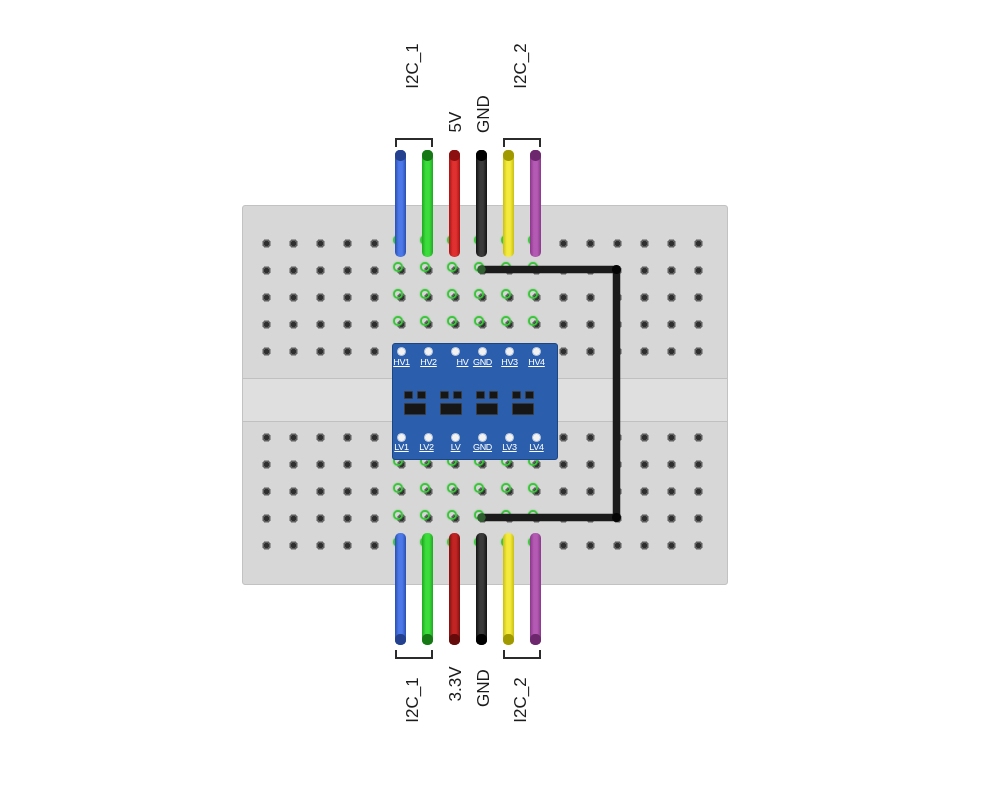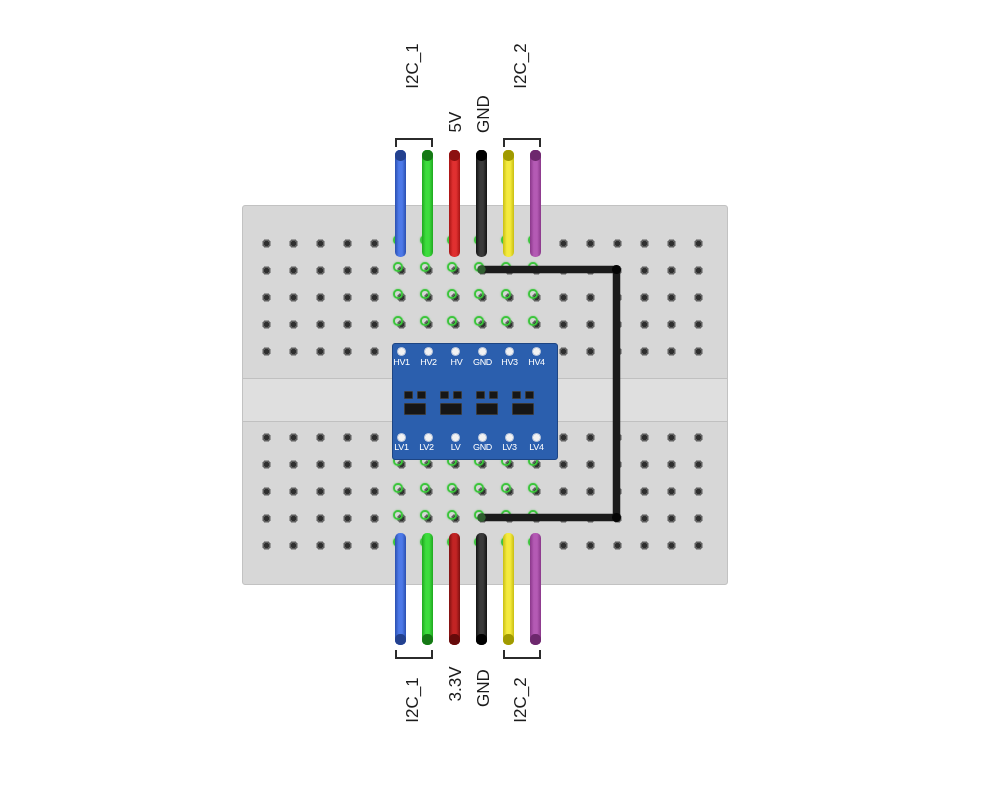--- a/index.html
+++ b/index.html
@@ -18,21 +18,21 @@
   .holes.bottom { top:218px; height:136px; }
 
   .ring { position:absolute; width:10px; height:10px; border:2.5px solid #3cc53c; border-radius:50%;
           box-shadow:0 0 1.5px rgba(60,197,60,.85); z-index:2; }
 
   .module { position:absolute; left:392px; top:343px; width:166px; height:117px;
             background:#2b5fae; border:1px solid #1d4584; border-radius:3px; z-index:3; }
   .pad { position:absolute; width:9px; height:9px; border-radius:50%;
          background:#f2f2f2; border:1px solid #b9c7dd; }
   .mlabel { position:absolute; width:27px; text-align:center; font-size:9px; line-height:10px;
-            color:#ffffff; letter-spacing:-0.3px; }
+            color:#ffffff; letter-spacing:-0.3px;text-decoration:underline; }
   .comp { position:absolute; background:#161616; border:1px solid #3a3a3a; border-radius:1px; }
 
   #wires .wire { position:absolute; width:11px; border-radius:5px; z-index:4; }
   .tip { position:absolute; left:0; width:11px; height:11px; border-radius:5px; }
   .tip.top { top:0; } .tip.bottom { bottom:0; }
 
   .jumper { position:absolute; left:0; top:0; z-index:5; pointer-events:none; }
 
   .vlabel { position:absolute; width:110px; height:20px; line-height:20px; text-align:center;
             font-size:17px; color:#1c1c1c; transform:rotate(-90deg); z-index:6; white-space:nowrap; }
@@ -106,21 +106,21 @@
       <div class="pad" style="left: 4px; top: 3px;"></div>
       <div class="pad" style="left: 4px; top: 89px;"></div>
       <div class="mlabel" style="left: -5px; top: 13px;">HV1</div>
       <div class="mlabel" style="left: -5px; top: 98px;">LV1</div>
       <div class="pad" style="left: 31px; top: 3px;"></div>
       <div class="pad" style="left: 31px; top: 89px;"></div>
       <div class="mlabel" style="left: 22px; top: 13px;">HV2</div>
       <div class="mlabel" style="left: 20px; top: 98px;">LV2</div>
       <div class="pad" style="left: 58px; top: 3px;"></div>
       <div class="pad" style="left: 58px; top: 89px;"></div>
-      <div class="mlabel" style="left: 50px; top: 13px;">HV</div>
+      <div class="mlabel" style="left: 56px; top: 13px;">HV</div>
       <div class="mlabel" style="left: 49px; top: 98px;">LV</div>
       <div class="pad" style="left: 85px; top: 3px;"></div>
       <div class="pad" style="left: 85px; top: 89px;"></div>
       <div class="mlabel" style="left: 76px; top: 13px;">GND</div>
       <div class="mlabel" style="left: 76px; top: 98px;">GND</div>
       <div class="pad" style="left: 112px; top: 3px;"></div>
       <div class="pad" style="left: 112px; top: 89px;"></div>
       <div class="mlabel" style="left: 103px; top: 13px;">HV3</div>
       <div class="mlabel" style="left: 103px; top: 98px;">LV3</div>
       <div class="pad" style="left: 139px; top: 3px;"></div>

